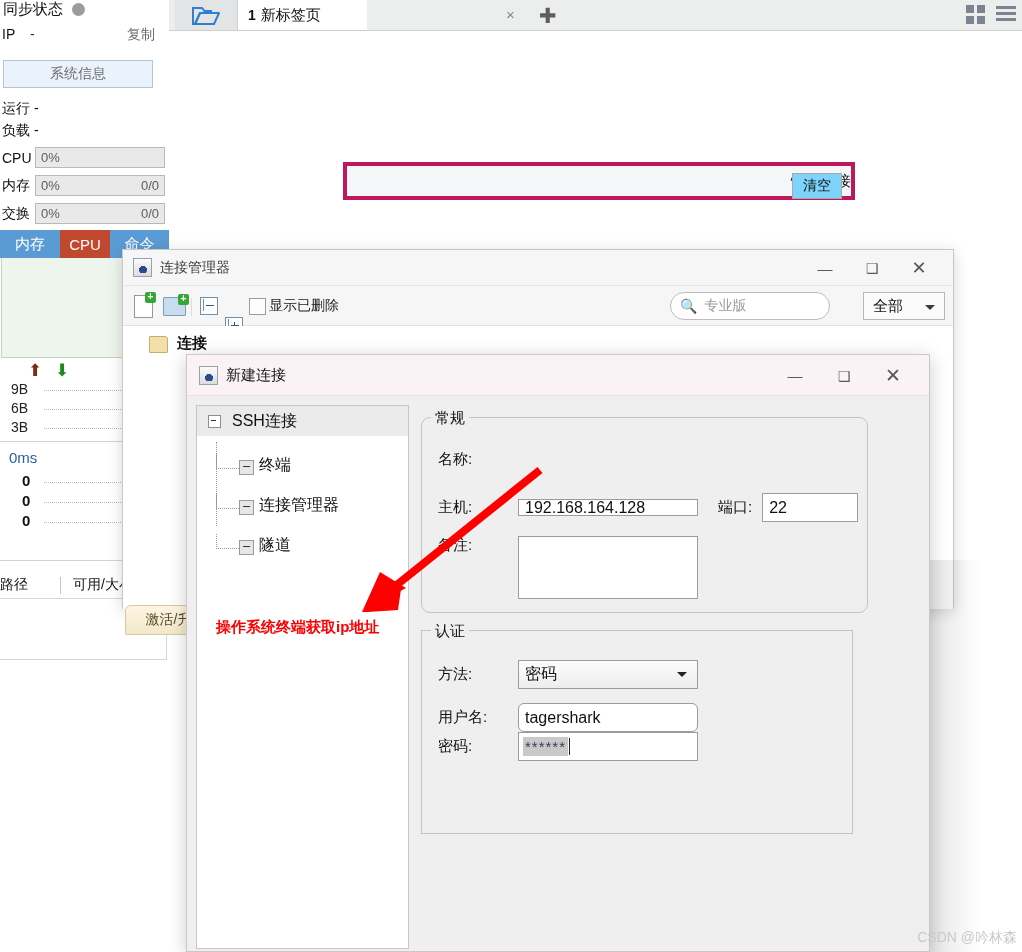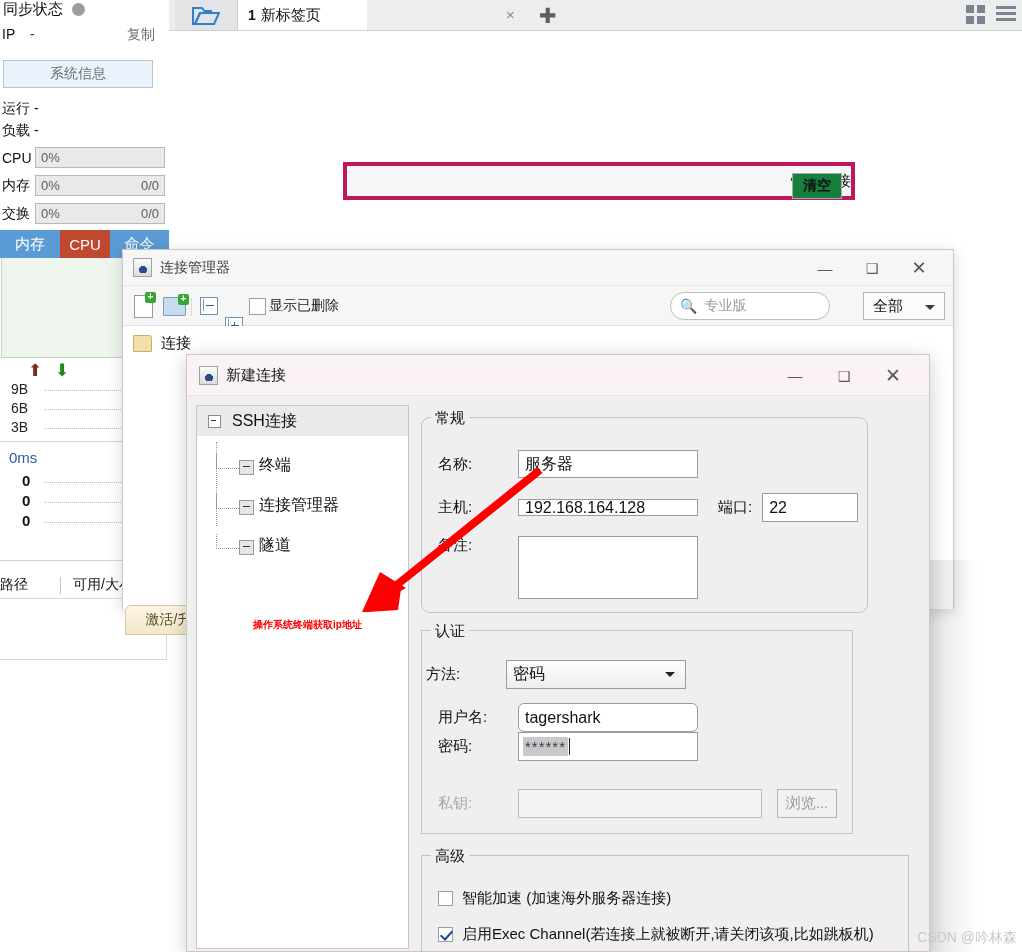--- a/index.html
+++ b/index.html
@@ -69,22 +69,22 @@
   .tb-plus{position:absolute;left:370px;top:4px;font-size:21px;color:#5e5e5e;font-weight:bold;}
   .tb-grid{position:absolute;right:36px;top:5px;width:20px;height:20px;}
   .tb-grid i{position:absolute;width:8px;height:8px;background:#7c8491;}
   .tb-lines{position:absolute;right:6px;top:6px;width:20px;height:16px;}
   .tb-lines i{position:absolute;left:0;width:20px;height:3px;background:#7c8491;}
 
   .content{position:absolute;left:0;top:30px;width:853px;height:922px;background:#fff;border-top:1px solid #cfcfcf;}
   .quickbar{position:absolute;left:174px;top:131px;width:512px;height:38px;background:#f5f6f7;
     border:4px solid #be185d;display:flex;align-items:center;box-sizing:border-box;justify-content:flex-end;}
   .quickbar .qtxt{margin-left:17px;font-size:15px;color:#111;}
-  .qclear{position:absolute;right:9px;top:7px;width:48px;height:24px;background:#15803d;border:1px solid #a9a9a9;
-     display:flex;align-items:center;justify-content:center;font-size:14px;color:#111;font-weight:bold;}
+  .qclear{position:absolute;right:9px;top:7px;width:48px;height:24px;background:#7dd3fc;border:1px solid #a9a9a9;
+     display:flex;align-items:center;justify-content:center;font-size:14px;color:#111;}
 
   
   .cmwin{position:absolute;left:122px;top:249px;width:832px;height:360px;background:#f6f6f6;
     border:1px solid #c8c8c8;box-shadow:0 3px 14px rgba(0,0,0,.16);box-sizing:border-box;}
   .cm-title{position:absolute;left:0;top:0;width:100%;height:36px;background:#f6f6f6;border-bottom:1px solid #e6e6e6;box-sizing:border-box;}
   .cm-javaicon{position:absolute;left:10px;top:8px;width:19px;height:19px;background:linear-gradient(#fbfbfb,#dcdcdc);border:1px solid #9aa3ad;box-sizing:border-box;}
   .cm-javaicon::after{content:"";position:absolute;left:5px;top:3px;width:8px;height:11px;
     background:radial-gradient(circle at 50% 70%,#2a4a8b 0 45%,transparent 46%);}
   .cm-name{position:absolute;left:37px;top:9px;font-size:14px;color:#3d3d3d;}
   .winbtn{position:absolute;top:0;width:46px;height:36px;display:flex;align-items:center;justify-content:center;color:#5a5a5a;}
@@ -109,21 +109,21 @@
   .searchbox{position:absolute;right:123px;top:6px;width:160px;height:28px;background:#fff;border:1px solid #bdbdbd;border-radius:14px;
     display:flex;align-items:center;box-sizing:border-box;}
   .searchbox .sicon{margin-left:9px;color:#6d6d6d;font-size:14px;}
   .searchbox .sph{margin-left:7px;font-size:14px;color:#9b9b9b;}
   .filterbox{position:absolute;right:8px;top:6px;width:82px;height:28px;background:#fbfbfb;border:1px solid #b6b6b6;
      display:flex;align-items:center;box-sizing:border-box;}
   .filterbox .fval{margin-left:9px;font-size:15px;color:#111;}
   .filterbox .fcar{position:absolute;right:9px;border:5px solid transparent;border-top-color:#3a3a3a;top:12px;}
 
   .cm-body{position:absolute;left:0;top:76px;width:100%;height:283px;background:#fff;}
-  .cm-folderrow{position:absolute;left:10px;top:8px;display:flex;align-items:center;}
+  .cm-folderrow{position:absolute;left:26px;top:8px;display:flex;align-items:flex-end;font-weight:bold;}
   .fold2{width:17px;height:15px;background:#f3dfa9;border:1px solid #c9ad6a;border-radius:1px 3px 1px 1px;}
   .cm-folderrow .flbl{margin-left:9px;font-size:15px;color:#111;}
 
   
   .ncwin{position:absolute;left:186px;top:354px;width:744px;height:598px;background:#efefef;
      border:1px solid #cfc6cb;box-shadow:0 4px 18px rgba(0,0,0,.2);box-sizing:border-box;}
   .nc-title{position:absolute;left:0;top:0;width:100%;height:41px;background:#fbf2f6;border-bottom:1px solid #eadfe5;box-sizing:border-box;}
   .nc-javaicon{position:absolute;left:12px;top:11px;width:19px;height:19px;background:linear-gradient(#fbfbfb,#dcdcdc);border:1px solid #9aa3ad;box-sizing:border-box;}
   .nc-javaicon::after{content:"";position:absolute;left:5px;top:3px;width:8px;height:11px;
     background:radial-gradient(circle at 50% 70%,#2a4a8b 0 45%,transparent 46%);}
@@ -156,21 +156,21 @@
   .btnb{background:#f0f0f0;border:1px solid #b5b5b5;box-sizing:border-box;display:flex;align-items:center;justify-content:center;font-size:15px;color:#9a9a9a;}
   .pwdsel{background:#c9c9c9;color:#3a3a56;letter-spacing:1px;font-size:15px;padding:1px 2px;}
   .caretbar{display:inline-block;width:1px;height:17px;background:#222;margin-left:1px;}
 
   .cbrow{position:absolute;display:flex;align-items:center;}
   .cbx{width:15px;height:15px;border:1px solid #9d9d9d;background:#fdfdfd;position:relative;box-sizing:border-box;}
   .cbx.checked::after{content:"";position:absolute;left:4px;top:0px;width:5px;height:10px;border:solid #12478f;border-width:0 2px 2px 0;transform:rotate(42deg);}
   .cbrow .cblbl{margin-left:9px;font-size:15px;color:#111;}
 
   
-  .anno-text{position:absolute;left:216px;top:618px;font-size:10px;color:#fe0000;font-weight:bold;letter-spacing:0px;margin-left:37px;}
+  .anno-text{position:absolute;left:216px;top:618px;font-size:15px;color:#fe0000;font-weight:bold;letter-spacing:0px;}
   .anno-arrow{position:absolute;left:340px;top:460px;width:210px;height:160px;pointer-events:none;}
 
   .activate-btn{position:absolute;left:125px;top:605px;width:85px;height:28px;
     background:linear-gradient(#fdf6e4,#f3e7cb);border:1px solid #d8c9a3;border-radius:6px 6px 0 0;
     display:flex;align-items:center;justify-content:center;font-size:14px;color:#5a4b28;overflow:hidden;}
   .watermark{position:absolute;right:5px;top:929px;font-size:14px;color:#c9c9c9;}
   .edge-shadow{position:absolute;left:930px;top:560px;width:92px;height:392px;
      background:linear-gradient(to right,rgba(0,0,0,.10),rgba(0,0,0,0) 55%);}
 </style>
 </head>
@@ -363,79 +363,61 @@
         <span class="tgl2"></span>
         <span class="nlbl">隧道</span>
       </div>
     </div>
 
     <div class="gbox" style="left:234px;top:62px;width:447px;height:196px;border-radius:9px;">
       <span class="gtitle">常规</span>
 
       <div class="frow" style="left:16px;top:32px;">
         <span class="flab" style="width:80px;">名称:</span>
-        <span class="fin" style="width:180px;height:28px;">服务器</span>
       </div>
 
       <div class="frow" style="left:16px;top:75px;">
         <span class="flab" style="width:80px;">主机:</span>
         <span class="fin" style="width:180px;height:17px;">192.168.164.128</span>
         <span class="flab" style="margin-left:20px;">端口:</span>
         <span class="fin" style="width:96px;height:29px;margin-left:10px;">22</span>
       </div>
 
       <div class="frow" style="left:16px;top:118px;">
         <span class="flab" style="width:80px;align-self:flex-start;">备注:</span>
         <span class="fin" style="width:180px;height:63px;align-items:flex-start;padding-top:3px;"></span>
       </div>
     </div>
 
     <div class="gbox" style="left:234px;top:275px;width:432px;height:204px;">
       <span class="gtitle">认证</span>
 
-      <div class="frow" style="left:4px;top:29px;">
+      <div class="frow" style="left:16px;top:29px;">
         <span class="flab" style="width:80px;">方法:</span>
         <span class="combo" style="width:180px;height:29px;">
           <span>密码</span>
           <span class="car"></span>
         </span>
       </div>
 
       <div class="frow" style="left:16px;top:72px;">
         <span class="flab" style="width:80px;">用户名:</span>
         <span class="fin" style="width:180px;height:29px;border-radius:6px;">tagershark</span>
       </div>
 
       <div class="frow" style="left:16px;top:101px;">
         <span class="flab" style="width:80px;">密码:</span>
         <span class="fin" style="width:180px;height:29px;padding-left:4px;">
           <span class="pwdsel">******</span>
             <span class="caretbar"></span>
         </span>
       </div>
 
-      <div class="frow" style="left:16px;top:158px;">
-        <span class="flab" style="width:80px;color:#a8a8a8;">私钥:</span>
-        <span class="fin disabled" style="width:244px;height:29px;"></span>
-        <span class="btnb" style="width:60px;height:29px;margin-left:15px;">浏览...</span>
-      </div>
-    </div>
-
-    <div class="gbox" style="left:234px;top:500px;width:488px;height:98px;">
-      <span class="gtitle">高级</span>
-
-      <div class="cbrow" style="left:16px;top:33px;">
-        <span class="cbx"></span>
-        <span class="cblbl">智能加速 (加速海外服务器连接)</span>
-      </div>
-      <div class="cbrow" style="left:16px;top:69px;">
-        <span class="cbx checked"></span>
-        <span class="cblbl">启用Exec Channel(若连接上就被断开,请关闭该项,比如跳板机)</span>
-      </div>
-    </div>
+    </div>
+
   </div>
 
   <svg class="anno-arrow" viewBox="0 0 210 160">
     <line x1="200" y1="10" x2="38" y2="140" stroke="#fe0000" stroke-width="8"></line>
     <polygon points="22,152 62,122 58,150 28,152" fill="#fe0000"></polygon>
     <polygon points="22,152 40,112 66,128" fill="#fe0000"></polygon>
   </svg>
   <div class="anno-text">操作系统终端获取ip地址</div>
 
   <div class="edge-shadow"></div>

